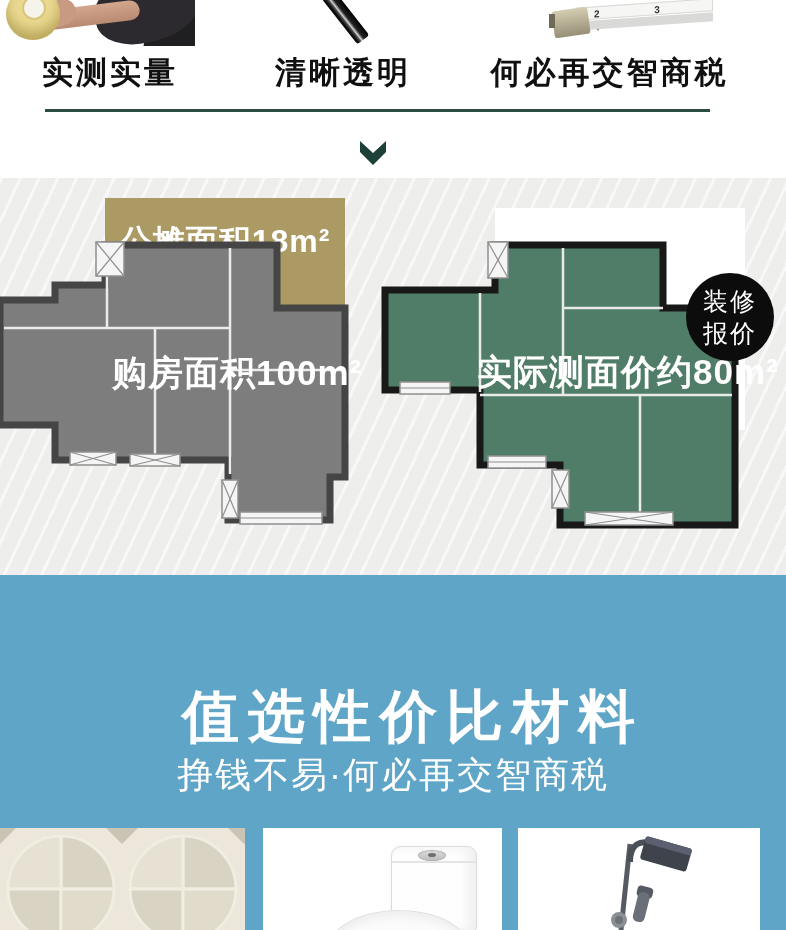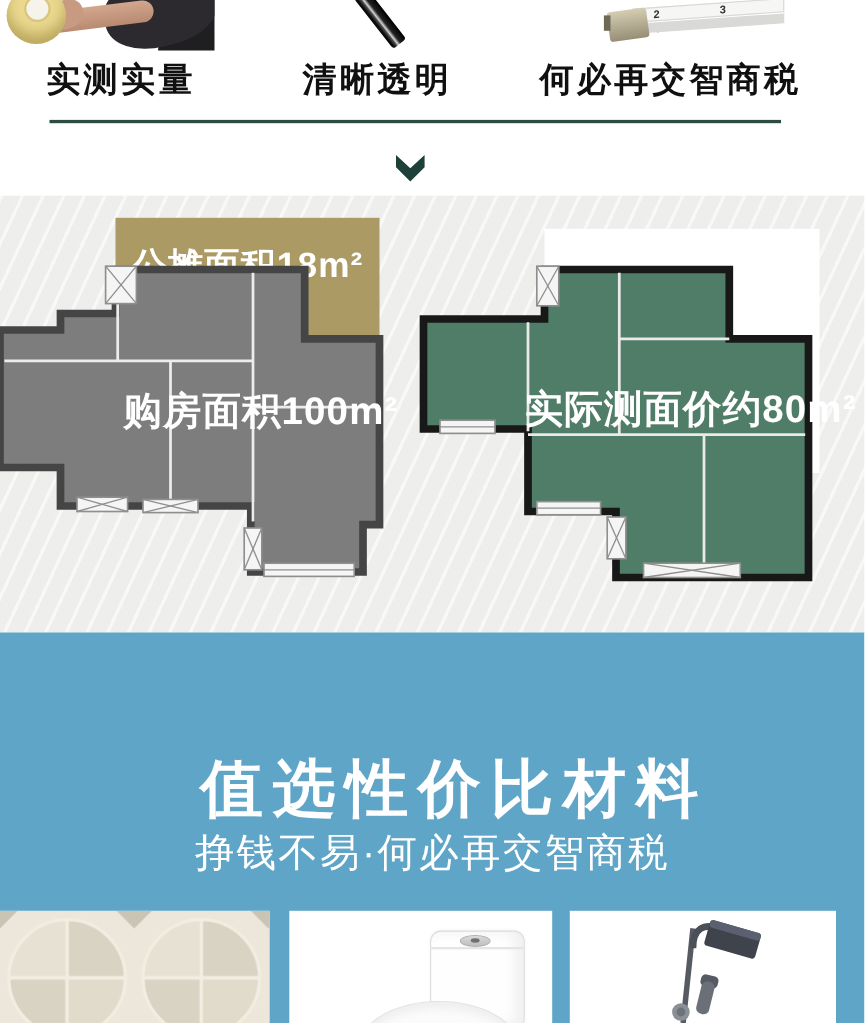--- a/index.html
+++ b/index.html
@@ -174,20 +174,24 @@
         <line x1="205" y1="272" x2="293" y2="285"></line>
           <line x1="293" y1="272" x2="205" y2="285"></line>
         <line x1="108" y1="222" x2="166" y2="222"></line>
         <line x1="20" y1="148" x2="70" y2="148"></line>
       </g>
     </svg>
 
     <div class="plan-label purchase-label">购房面积100m²</div>
     <div class="plan-label measured-label">实际测面价约80m²</div>
 
+    <div class="quote-badge">
+      <span>装修</span>
+      <span>报价</span>
+    </div>
   </section>
 
   <section class="materials">
     <h1 class="materials-title">值选性价比材料</h1>
     <p class="materials-subtitle">挣钱不易·何必再交智商税</p>
 
     <div class="card card-1">
       <svg width="245" height="102" viewBox="0 0 245 102">
         <defs>
           <pattern id="wp" width="122" height="122" patternUnits="userSpaceOnUse">

